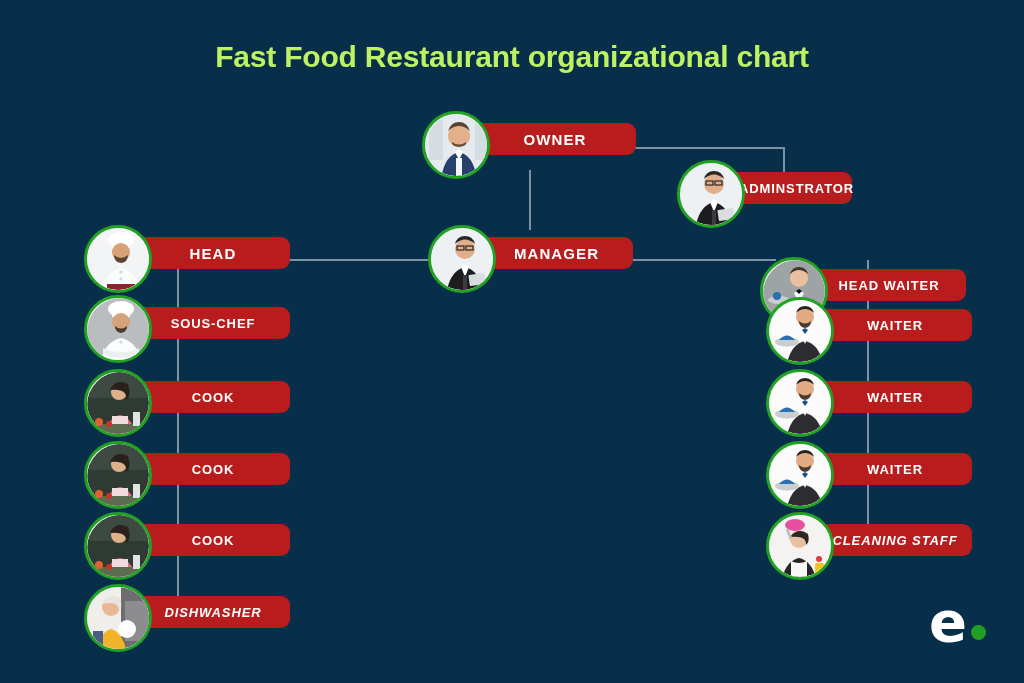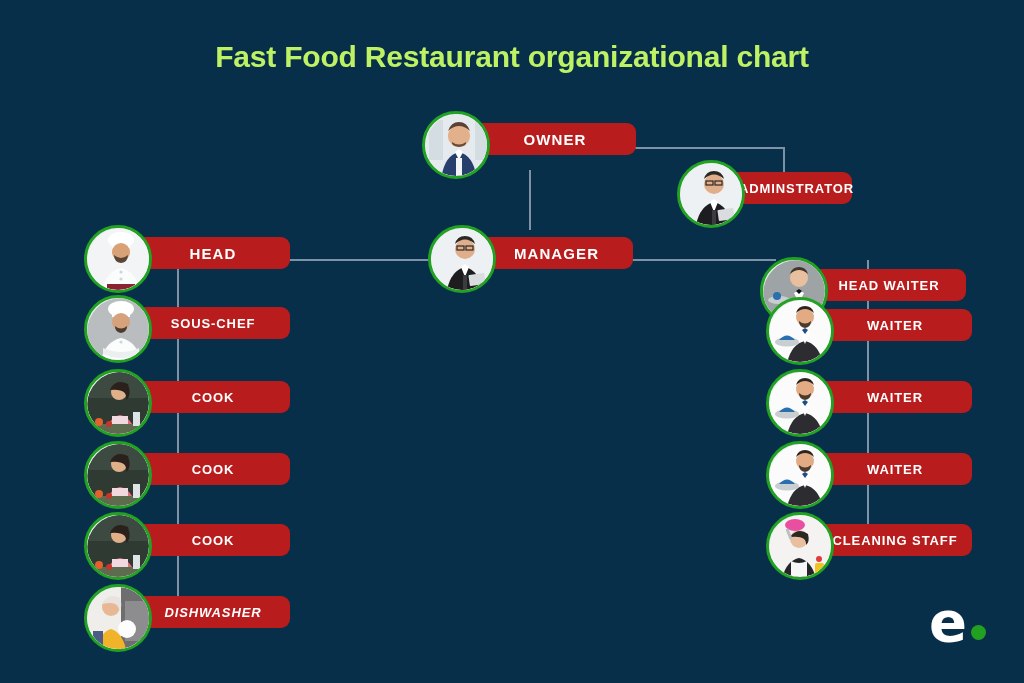--- a/index.html
+++ b/index.html
@@ -497,21 +497,21 @@
             <path d="M33 30 l3 4 l3 -4 l-3 -2z" fill="#1d4f84"></path>
             <ellipse cx="18" cy="42" rx="12" ry="4.5" fill="#c9ced1"></ellipse>
             <path d="M10 40 q8 -9 16 0z" fill="#2a6fb0"></path>
           </g>
         </svg>
       </div>
     </div>
   </div>
 
   <div class="node" style="left:766px; top:524px; width:175px;">
-    <div class="pill" style="width:174px;">
+    <div class="pill" style="width:174px;font-style:italic;">
       <span class="pill-label">CLEANING STAFF</span>
     </div>
     <div class="avatar">
       <div class="ph">
         <svg viewBox="0 0 68 68" width="68" height="68" aria-hidden="true">
           <defs>
               <clipPath id="c13">
                 <circle cx="34" cy="34" r="34"></circle>
               </clipPath>
             </defs>

